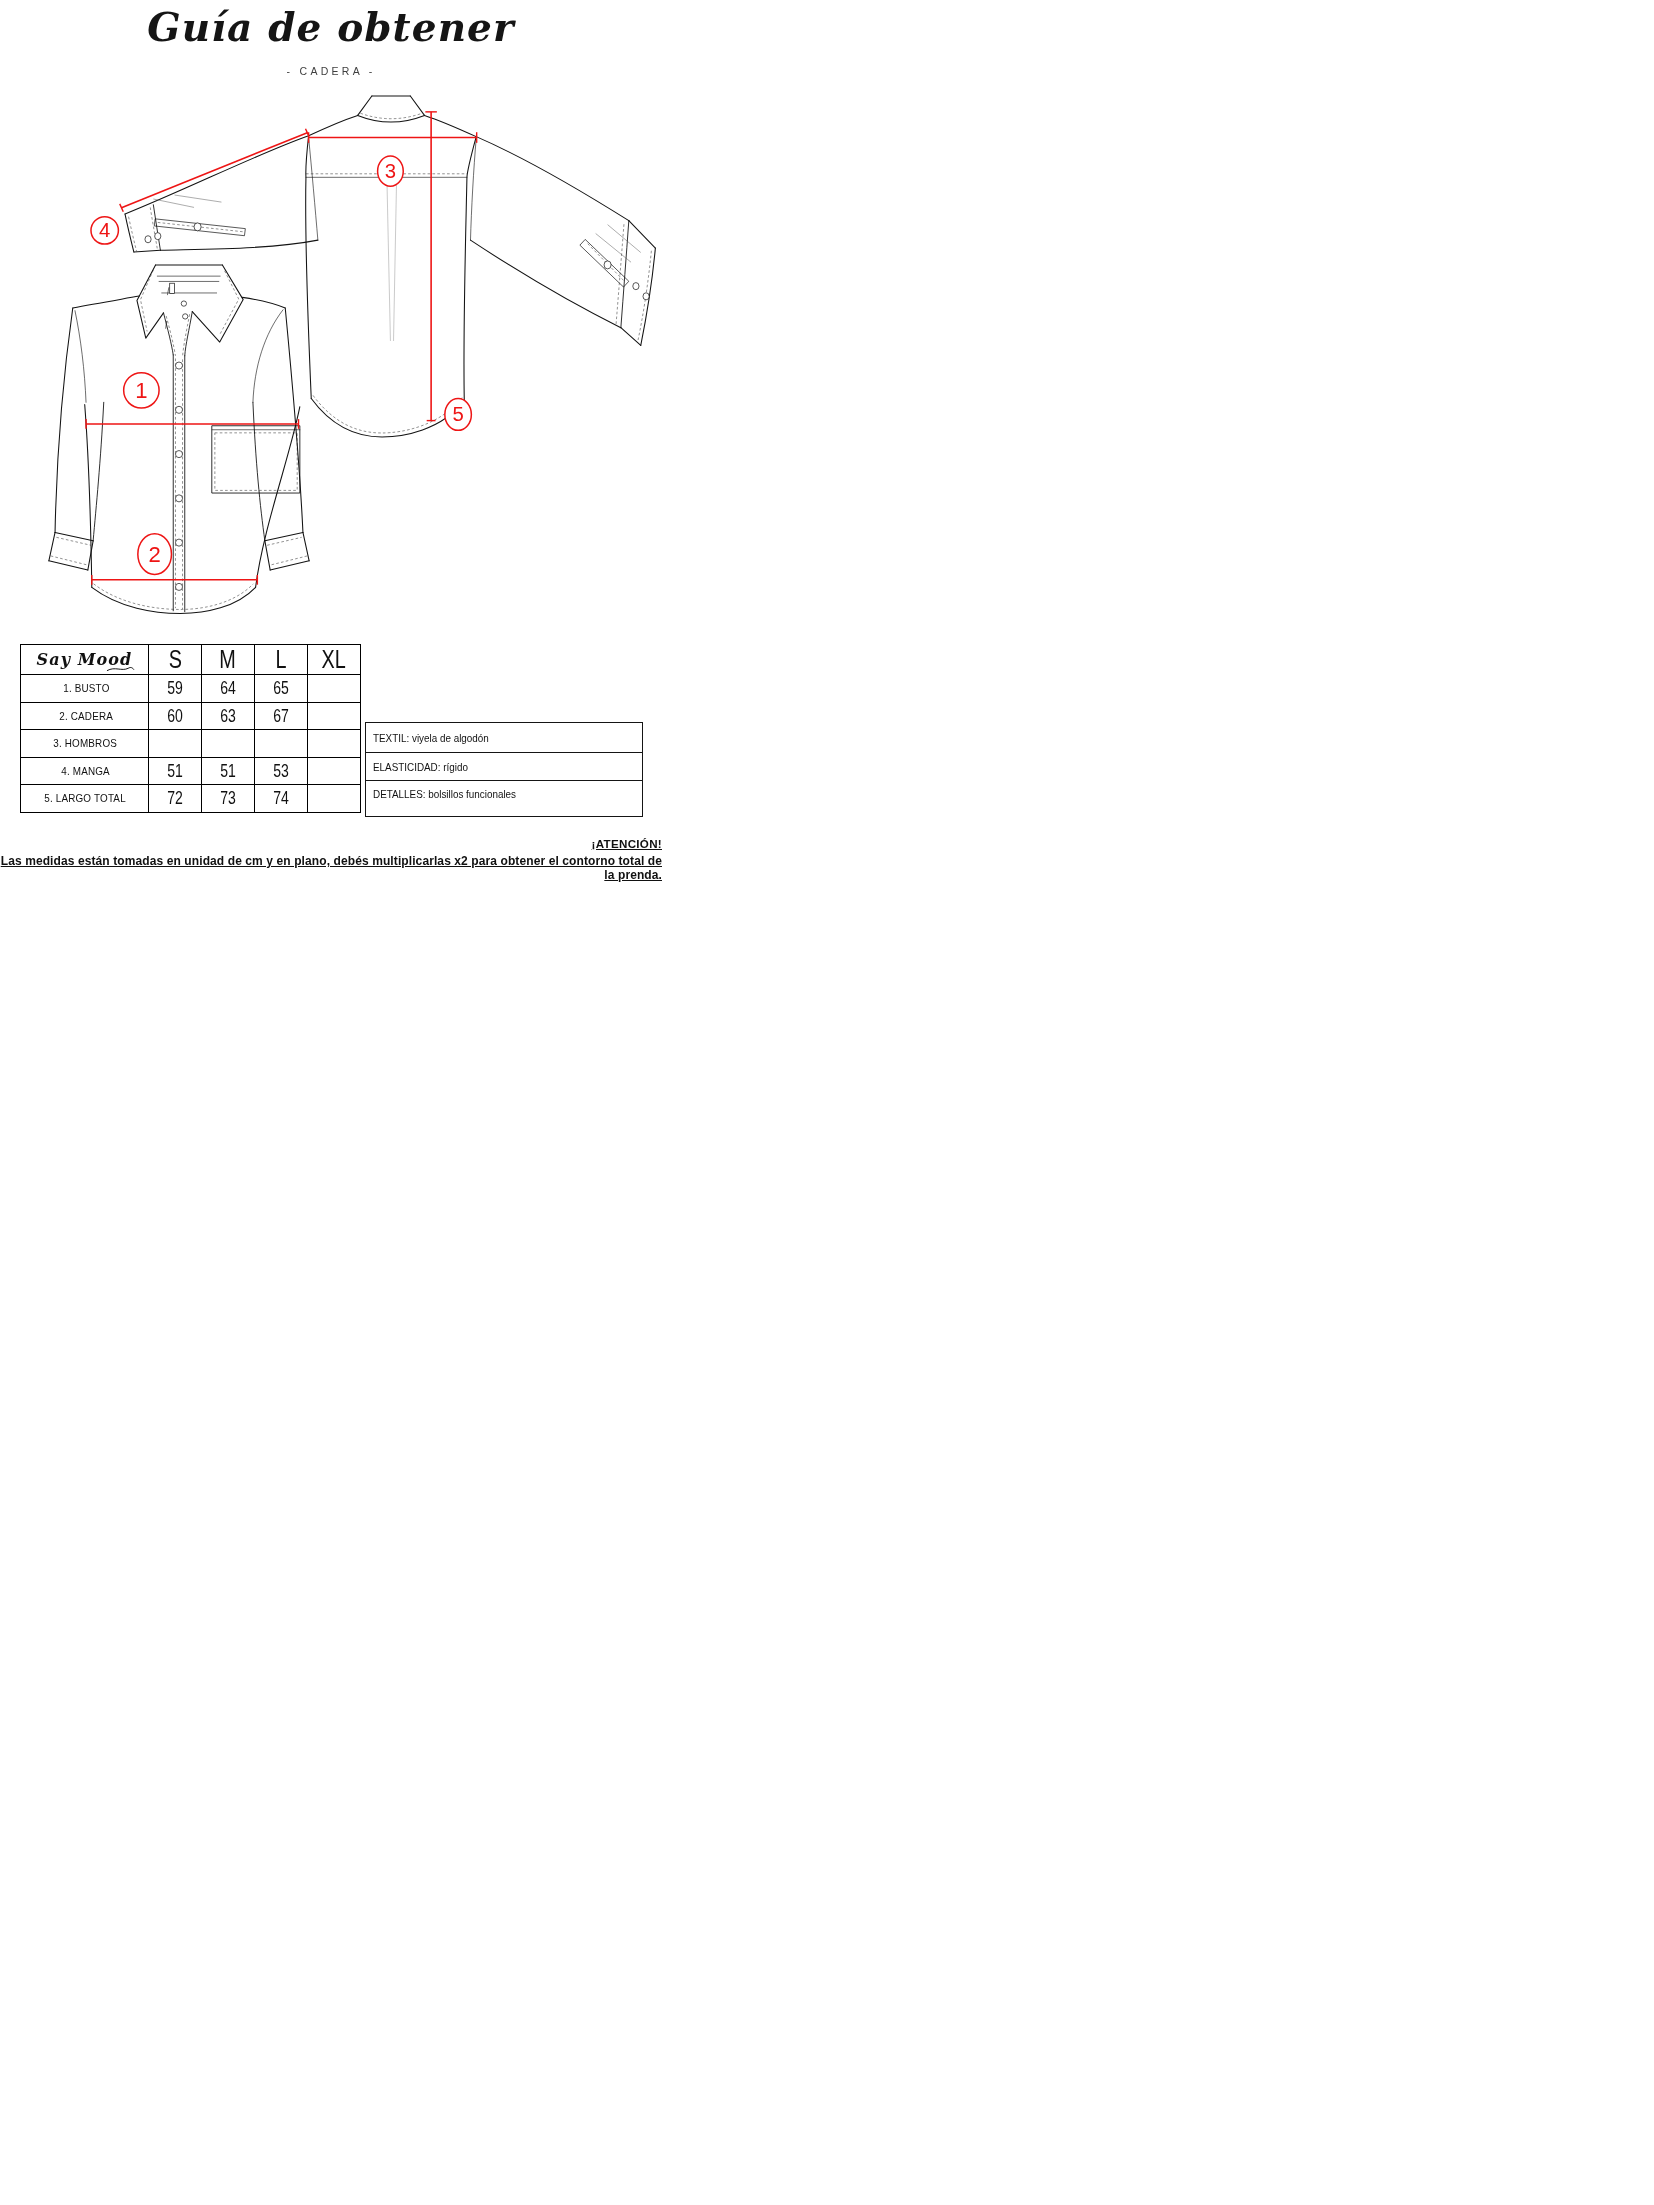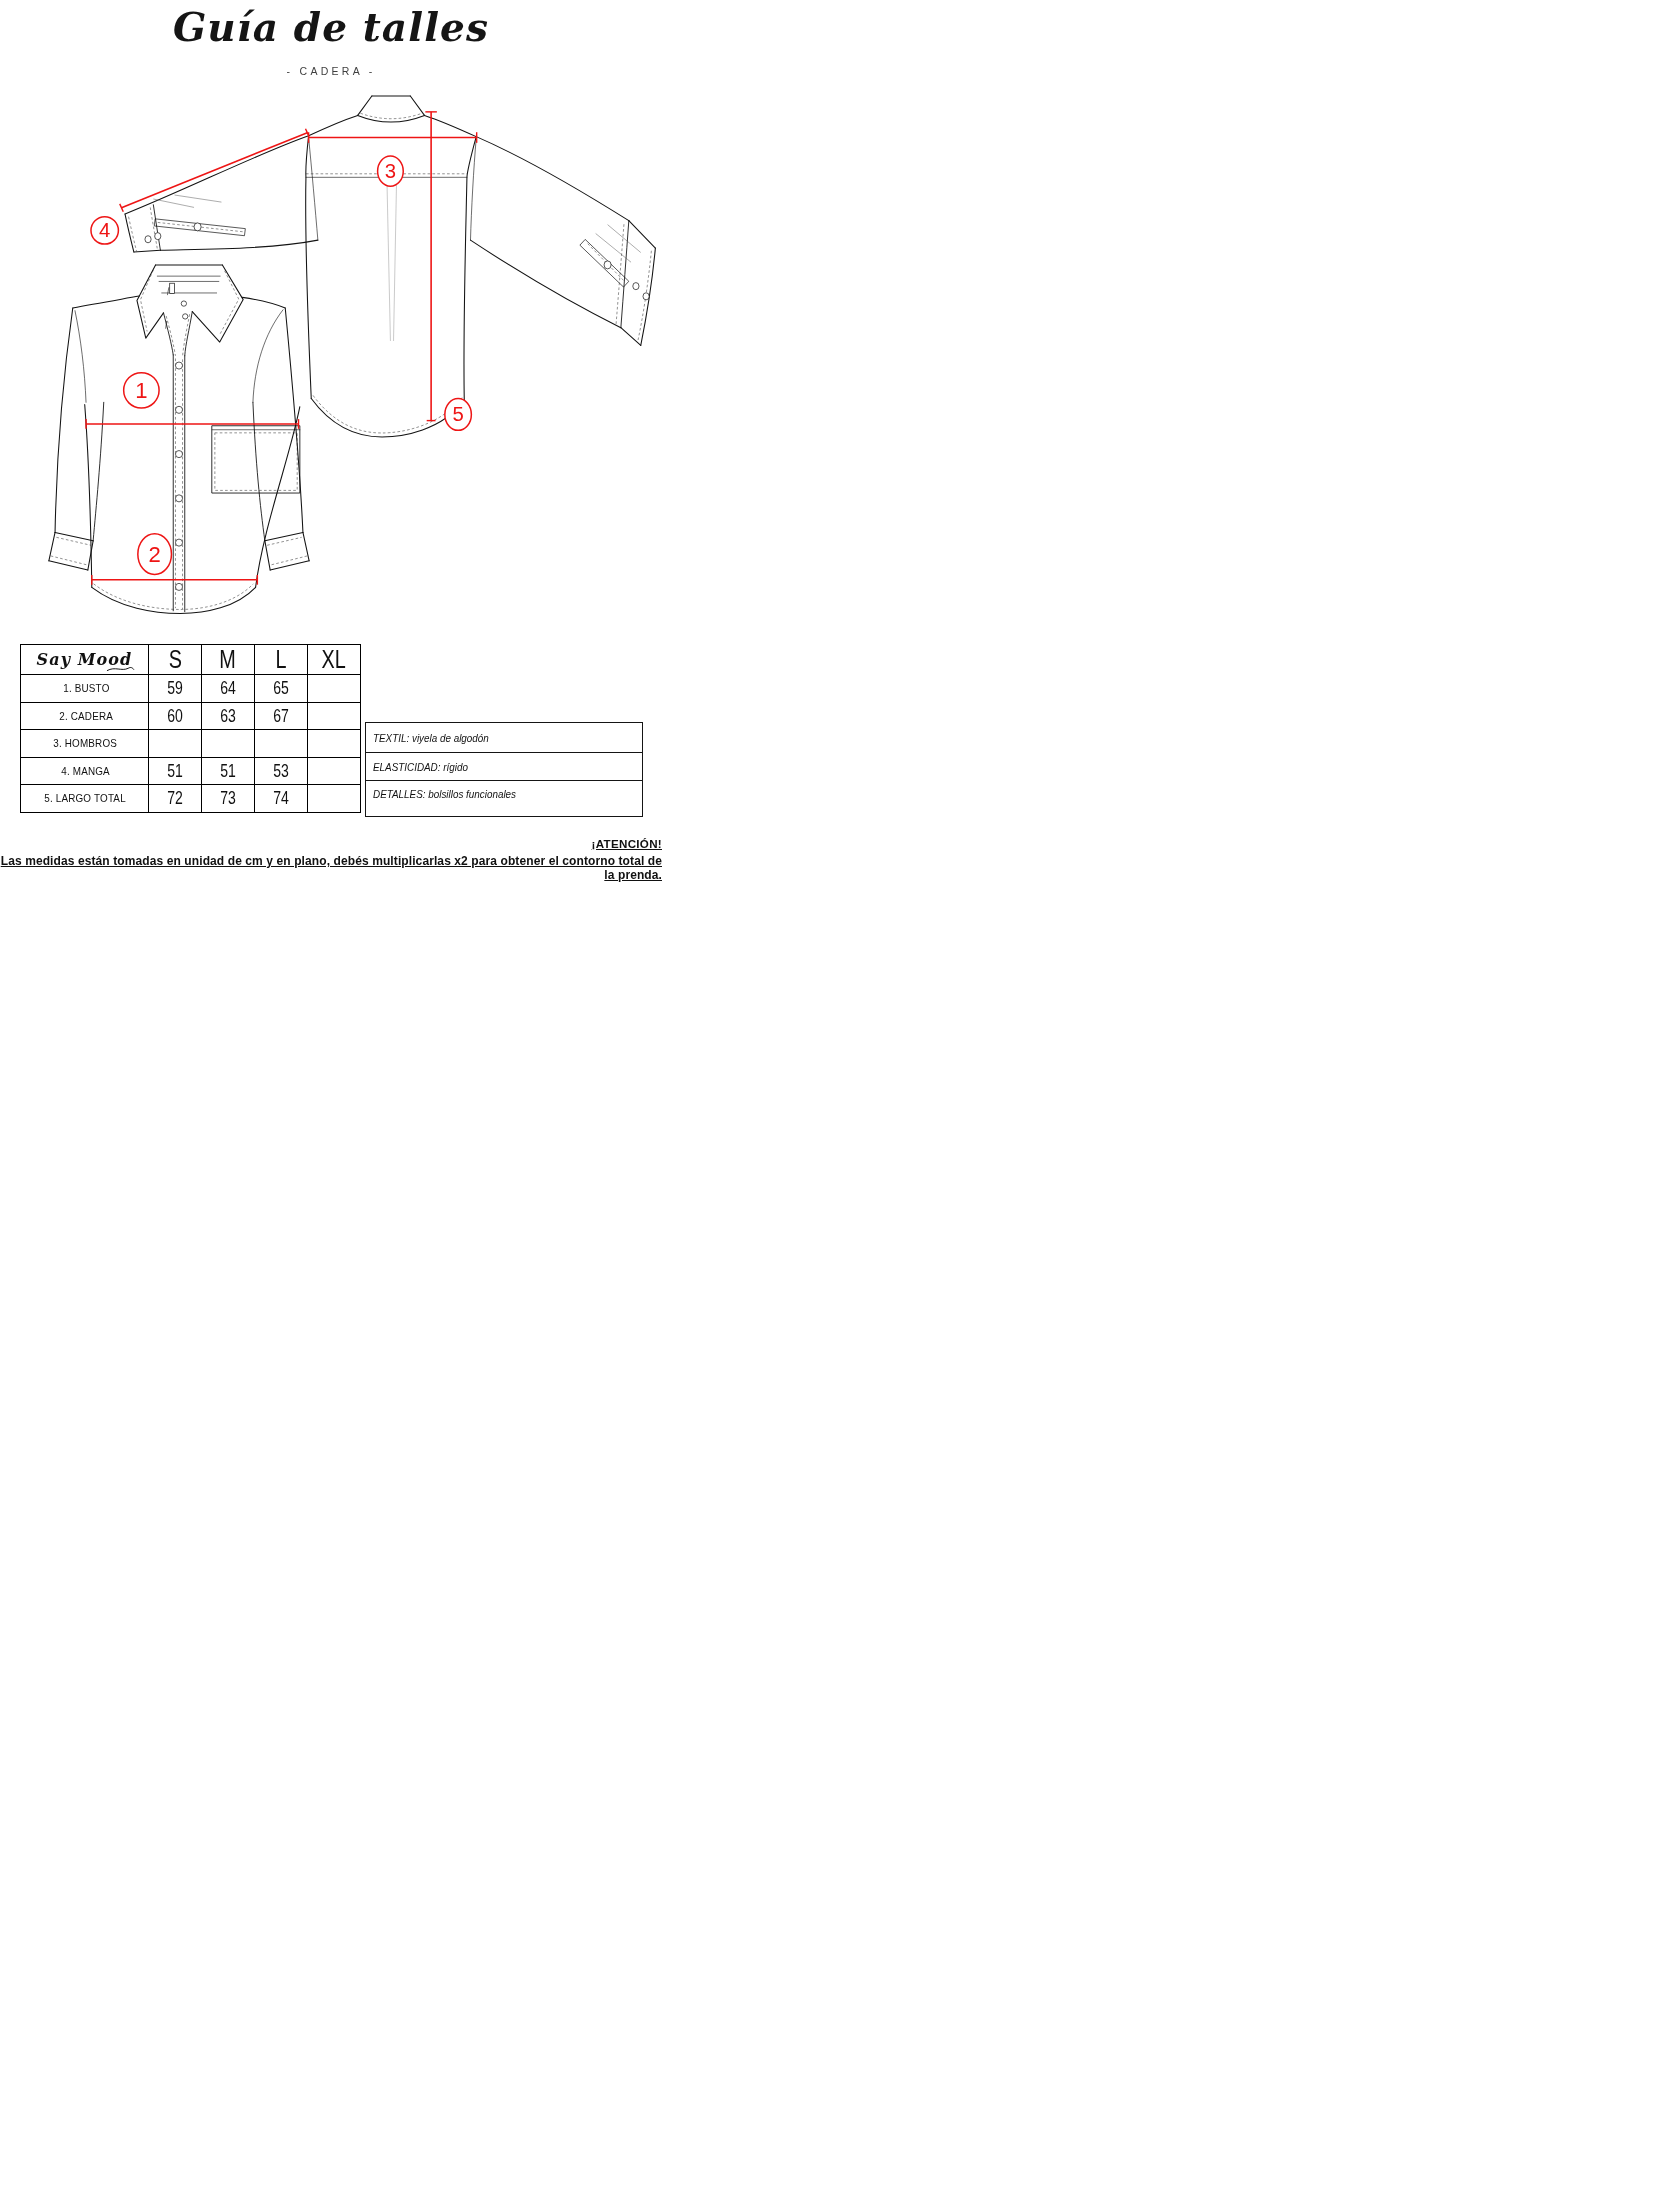--- a/index.html
+++ b/index.html
@@ -40,37 +40,37 @@
   .brand-wrap{position:relative;display:inline-block;}
   .brand-swash{position:absolute;right:-2.2px;bottom:-5.5px;}
   .cond{display:inline-block;transform:scaleX(.78);transform-origin:center;}
   .hdr{font-size:25.4px;font-weight:400;line-height:1;}
   .num{font-size:18px;font-weight:400;line-height:1;}
   .lblcell{text-align:center;}
   .lblTxt{display:inline-block;transform:scaleX(.94);transform-origin:left center;
           font-size:10.5px;letter-spacing:0.2px;padding-left:6.6px;white-space:nowrap;}
   
   #details-box{position:absolute;left:365px;top:722px;width:278px;height:95px;
-               border:1.7px solid #151515;box-sizing:border-box;background:#fff;font-style:italic;}
+               border:1.7px solid #151515;box-sizing:border-box;background:#fff;}
   .detail-row{box-sizing:border-box;display:flex;align-items:center;padding-left:7.2px;}
   .detail-row + .detail-row{border-top:1.1px solid #151515;}
   #detail-row-1{height:29px;} #detail-row-2{height:28px;} #detail-row-3{height:34px;align-items:flex-start;padding-top:7px;}
   .detailTxt{display:inline-block;transform:scaleX(.94);transform-origin:left center;
              font-size:10.5px;white-space:nowrap;}
   
   #attention{position:absolute;left:0;right:0;top:837px;text-align:right;text-decoration:underline;}
   .att-title{font-size:11.6px;font-weight:700;letter-spacing:0.3px;}
   .att-text{margin-top:4px;font-size:12px;font-weight:700;letter-spacing:0.1px;}
 </style>
 </head>
 <body>
 
 <div id="page">
 
-  <div class="title">Guía de talles</div>
+  <div class="title">Guía de obtener</div>
   <div class="subtitle">- CADERA -</div>
 
   <svg id="back-svg" class="drawing" viewBox="0 0 1300 790">
     <g>
 
       <path class="ink w24" d="M644,6 L731,6"></path>
       <path class="ink w24" d="M644,6 L612,50"></path>
       <path class="ink w24" d="M731,6 L763,50"></path>
       <path class="ink w24" d="M612,50 Q687,80 763,50"></path>
       <path class="dash" d="M618,45 Q687,70 758,45"></path>

